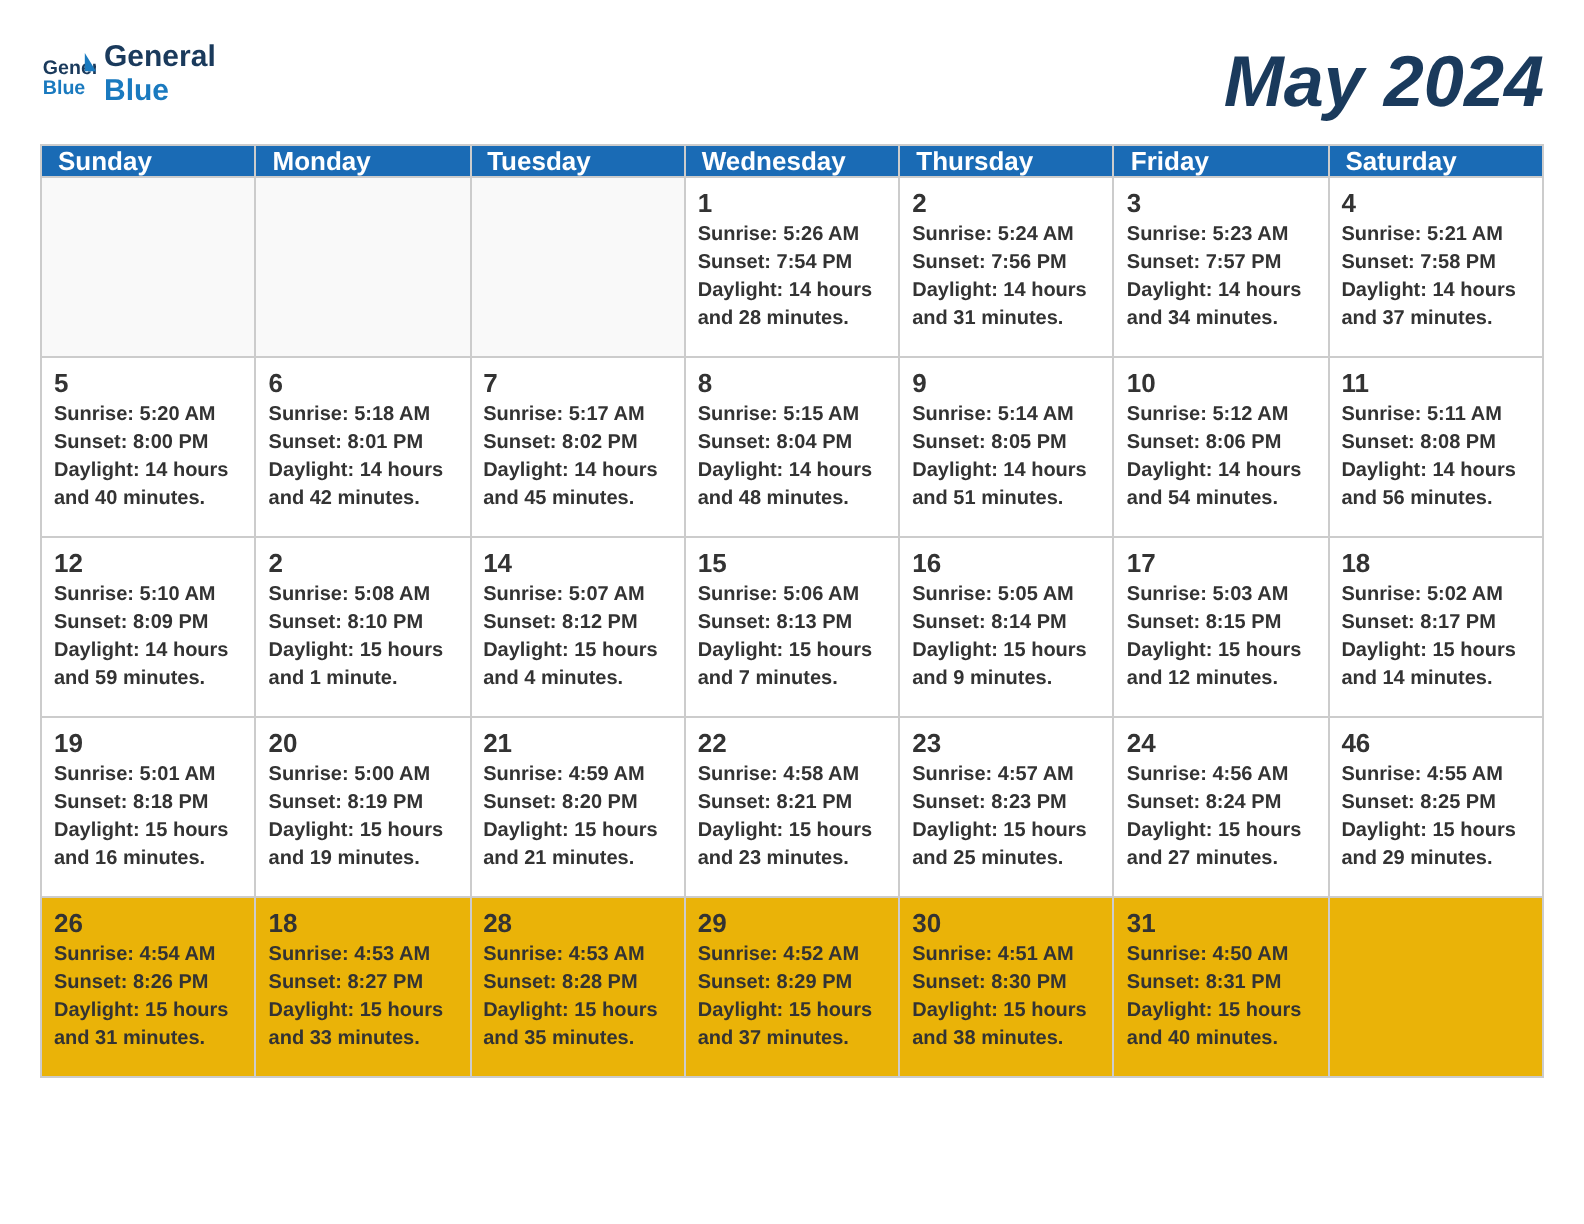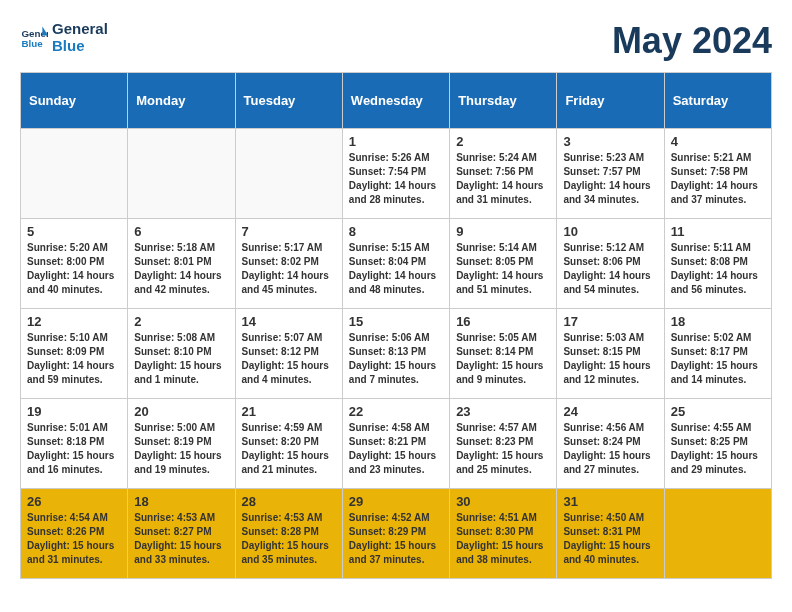--- a/index.html
+++ b/index.html
@@ -20,40 +20,41 @@
       display: flex;
       align-items: center;
       gap: 4px;
     }
     .logo-icon {
       width: 28px;
       height: 28px;
     }
     .title-area {
       text-align: left;
+      font-style: italic;
     }
     .calendar-title {
       font-size: 36px;
       font-weight: bold;
       color: #1a3a5c;
     }
     .calendar-subtitle {
       font-size: 16px;
       color: #333;
     }
     table {
       width: 100%;
       border-collapse: collapse;
       table-layout: fixed;
     }
     th {
       background-color: #1a6bb5;
       color: #fff;
       text-align: left;
-      padding: 20px 8px;
+      padding: 0 8px;
       font-size: 13px;
       font-weight: bold;
       border: 1px solid #ccc;
     }
     td {
       border: 1px solid #ccc;
       vertical-align: top;
       padding: 5px 6px;
       height: 90px;
       background: #fff;
@@ -210,21 +211,21 @@
         </td>
         <td>
           <div class="day-num">23</div>
           <div class="day-info">Sunrise: 4:57 AM<br>Sunset: 8:23 PM<br>Daylight: 15 hours<br>and 25 minutes.</div>
         </td>
         <td>
           <div class="day-num">24</div>
           <div class="day-info">Sunrise: 4:56 AM<br>Sunset: 8:24 PM<br>Daylight: 15 hours<br>and 27 minutes.</div>
         </td>
         <td>
-          <div class="day-num">25</div>
+          <div class="day-num">46</div>
           <div class="day-info">Sunrise: 4:55 AM<br>Sunset: 8:25 PM<br>Daylight: 15 hours<br>and 29 minutes.</div>
         </td>
       </tr>
       <tr>
         <td class="last-row">
           <div class="day-num">26</div>
           <div class="day-info">Sunrise: 4:54 AM<br>Sunset: 8:26 PM<br>Daylight: 15 hours<br>and 31 minutes.</div>
         </td>
         <td class="last-row">
           <div class="day-num">18</div>

